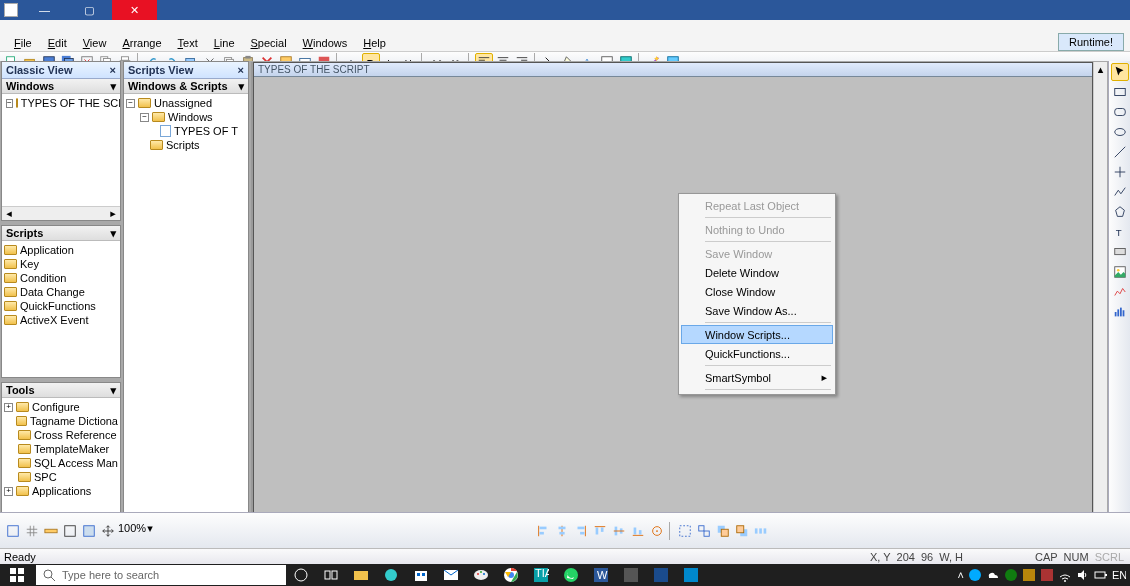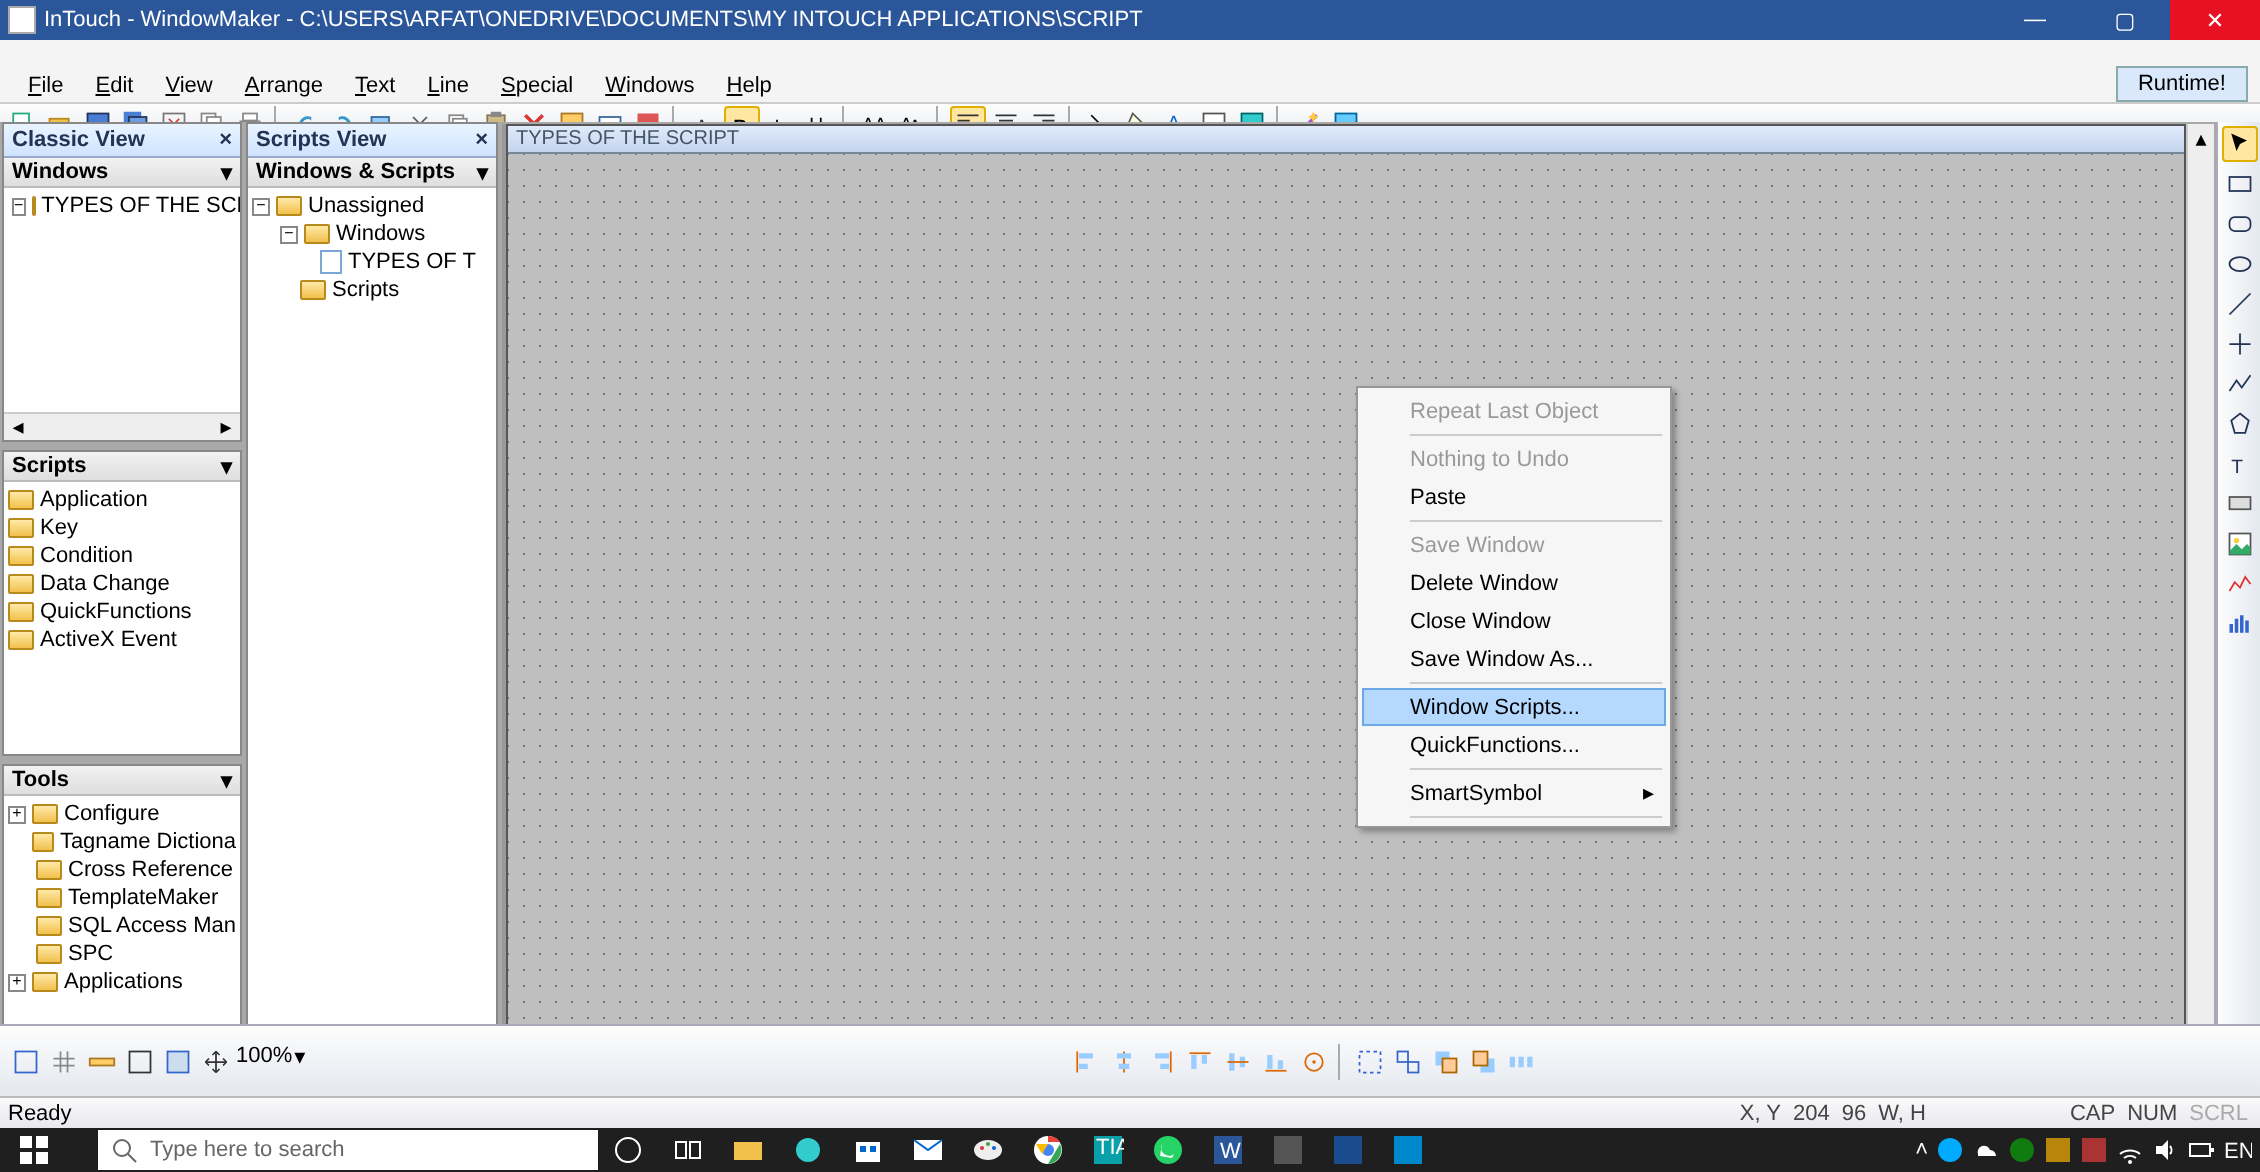--- a/index.html
+++ b/index.html
@@ -42,37 +42,36 @@
 .ctx-item.disabled{color:#999}
 .ctx-item.hover{background:#b5d8ff;border:1px solid #6aa8e8;padding-left:23px;height:19px}
 .ctx-sep{height:1px;background:#ccc;margin:2px 2px 2px 24px}
 .ctx-item .sub{position:absolute;right:6px}
 .right-tools{width:22px;background:linear-gradient(90deg,#fdfdfd,#e4e8ef);border-left:1px solid #aab;display:flex;flex-direction:column;align-items:center;padding-top:2px;gap:2px}
 .right-tools .tbtn{width:18px;height:18px}
 .status-ready{position:absolute;left:0;bottom:22px;right:0;height:16px;line-height:16px;padding-left:4px;background:linear-gradient(#fafafb,#e8e8ee);border-top:1px solid #bbb;font-size:10px;display:flex}
 .status-ready .sright{margin-left:auto;display:flex;gap:6px;padding-right:6px;color:#444}
 .taskbar{position:absolute;left:0;right:0;bottom:0;height:22px;background:#1f1f1f;display:flex;align-items:center}
 .taskbar .start{width:34px;height:22px;display:flex;align-items:center;justify-content:center}
-.taskbar .search{flex:0 0 250px;height:20px;background:#fff;display:flex;align-items:center;padding:0 6px;gap:6px;color:#666;margin-left:15px}
+.taskbar .search{flex:0 0 250px;height:20px;background:#fff;display:flex;align-items:center;padding:0 6px;gap:6px;color:#666;margin-left:2px}
 .taskbar .tray{margin-left:auto;display:flex;gap:4px;padding-right:4px;align-items:center}
 .task-icon{width:30px;height:22px;display:flex;align-items:center;justify-content:center}
 .task-icon svg{width:16px;height:16px}
 .scrolly{position:absolute;right:0;top:0;bottom:14px;width:14px;background:#eee;border-left:1px solid #ccc}
 .scrolly .arrow{height:14px;display:flex;align-items:center;justify-content:center;background:#eee}
 .canvas-scroll-x{position:absolute;left:2px;right:14px;bottom:0;height:14px;background:#eee;border-top:1px solid #ccc;display:flex}
 .status-bottom{position:absolute;left:0;right:0;bottom:38px;height:36px;background:linear-gradient(#fdfdfd,#e4e8ef);border-top:1px solid #aab;display:flex;align-items:center;gap:1px;padding-left:4px}
 .status-bottom .grp{display:flex;gap:1px}
 .status-bottom .mid{display:flex;gap:1px;margin-left:380px}
 </style>
 </head>
 <body>
 
 <div class="titlebar">
   <span class="icon"></span>
-  <span class="titlebar-text">InTouch - WindowMaker - C:\USERS\ARFAT\ONEDRIVE\DOCUMENTS\MY INTOUCH APPLICATIONS\SCRIPT</span>
   <div class="titlebar-btns">
     <div>—</div>
     <div>▢</div>
     <div>✕</div>
   </div>
 </div>
 
 <div class="menubar">
   <span><u>F</u>ile</span>
   <span><u>E</u>dit</span>
@@ -435,21 +434,20 @@
     <div class="canvas-scroll-x">
         <div class="arrow" style="width:14px">◂</div>
         <div style="flex:1"></div>
         <div class="arrow" style="width:14px">▸</div>
       </div>
 
     <div class="ctx-menu">
       <div class="ctx-item disabled">Repeat Last Object</div>
       <div class="ctx-sep"></div>
       <div class="ctx-item disabled">Nothing to Undo</div>
-      <div class="ctx-item">Paste</div>
       <div class="ctx-sep"></div>
       <div class="ctx-item disabled">Save Window</div>
       <div class="ctx-item">Delete Window</div>
       <div class="ctx-item">Close Window</div>
       <div class="ctx-item">Save Window As...</div>
       <div class="ctx-sep"></div>
       <div class="ctx-item hover">Window Scripts...</div>
       <div class="ctx-item">QuickFunctions...</div>
       <div class="ctx-sep"></div>
       <div class="ctx-item">

